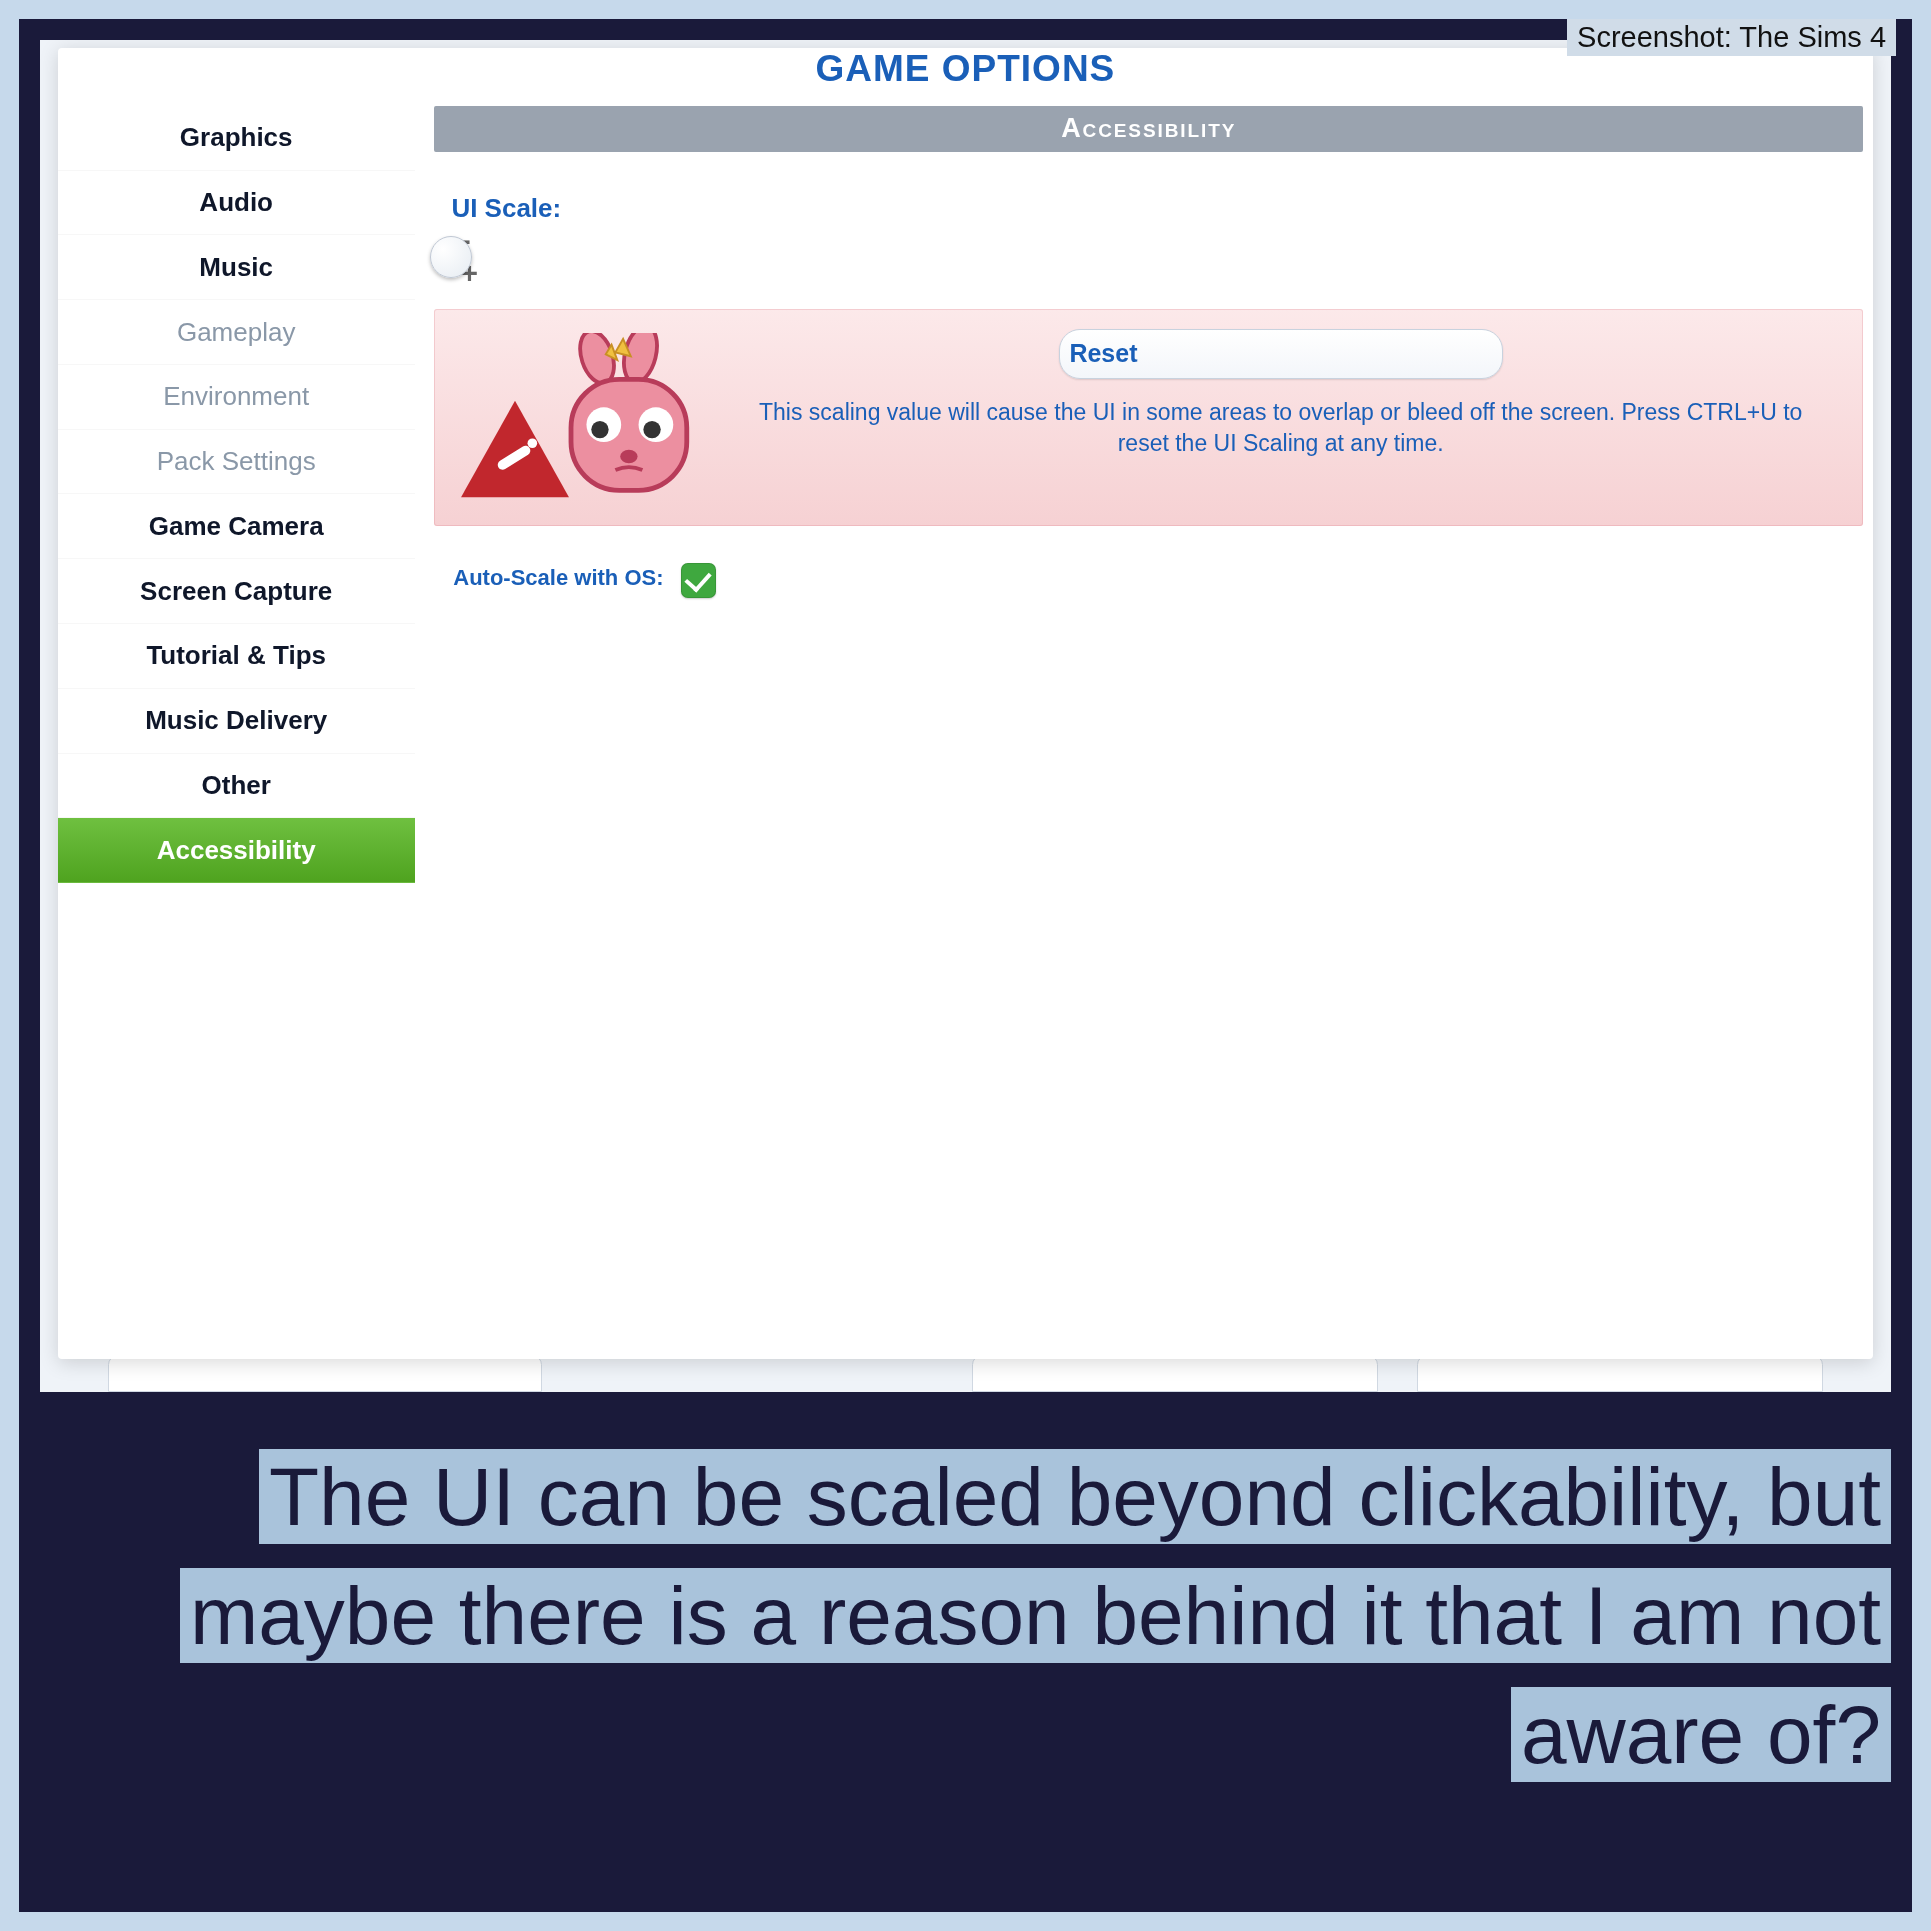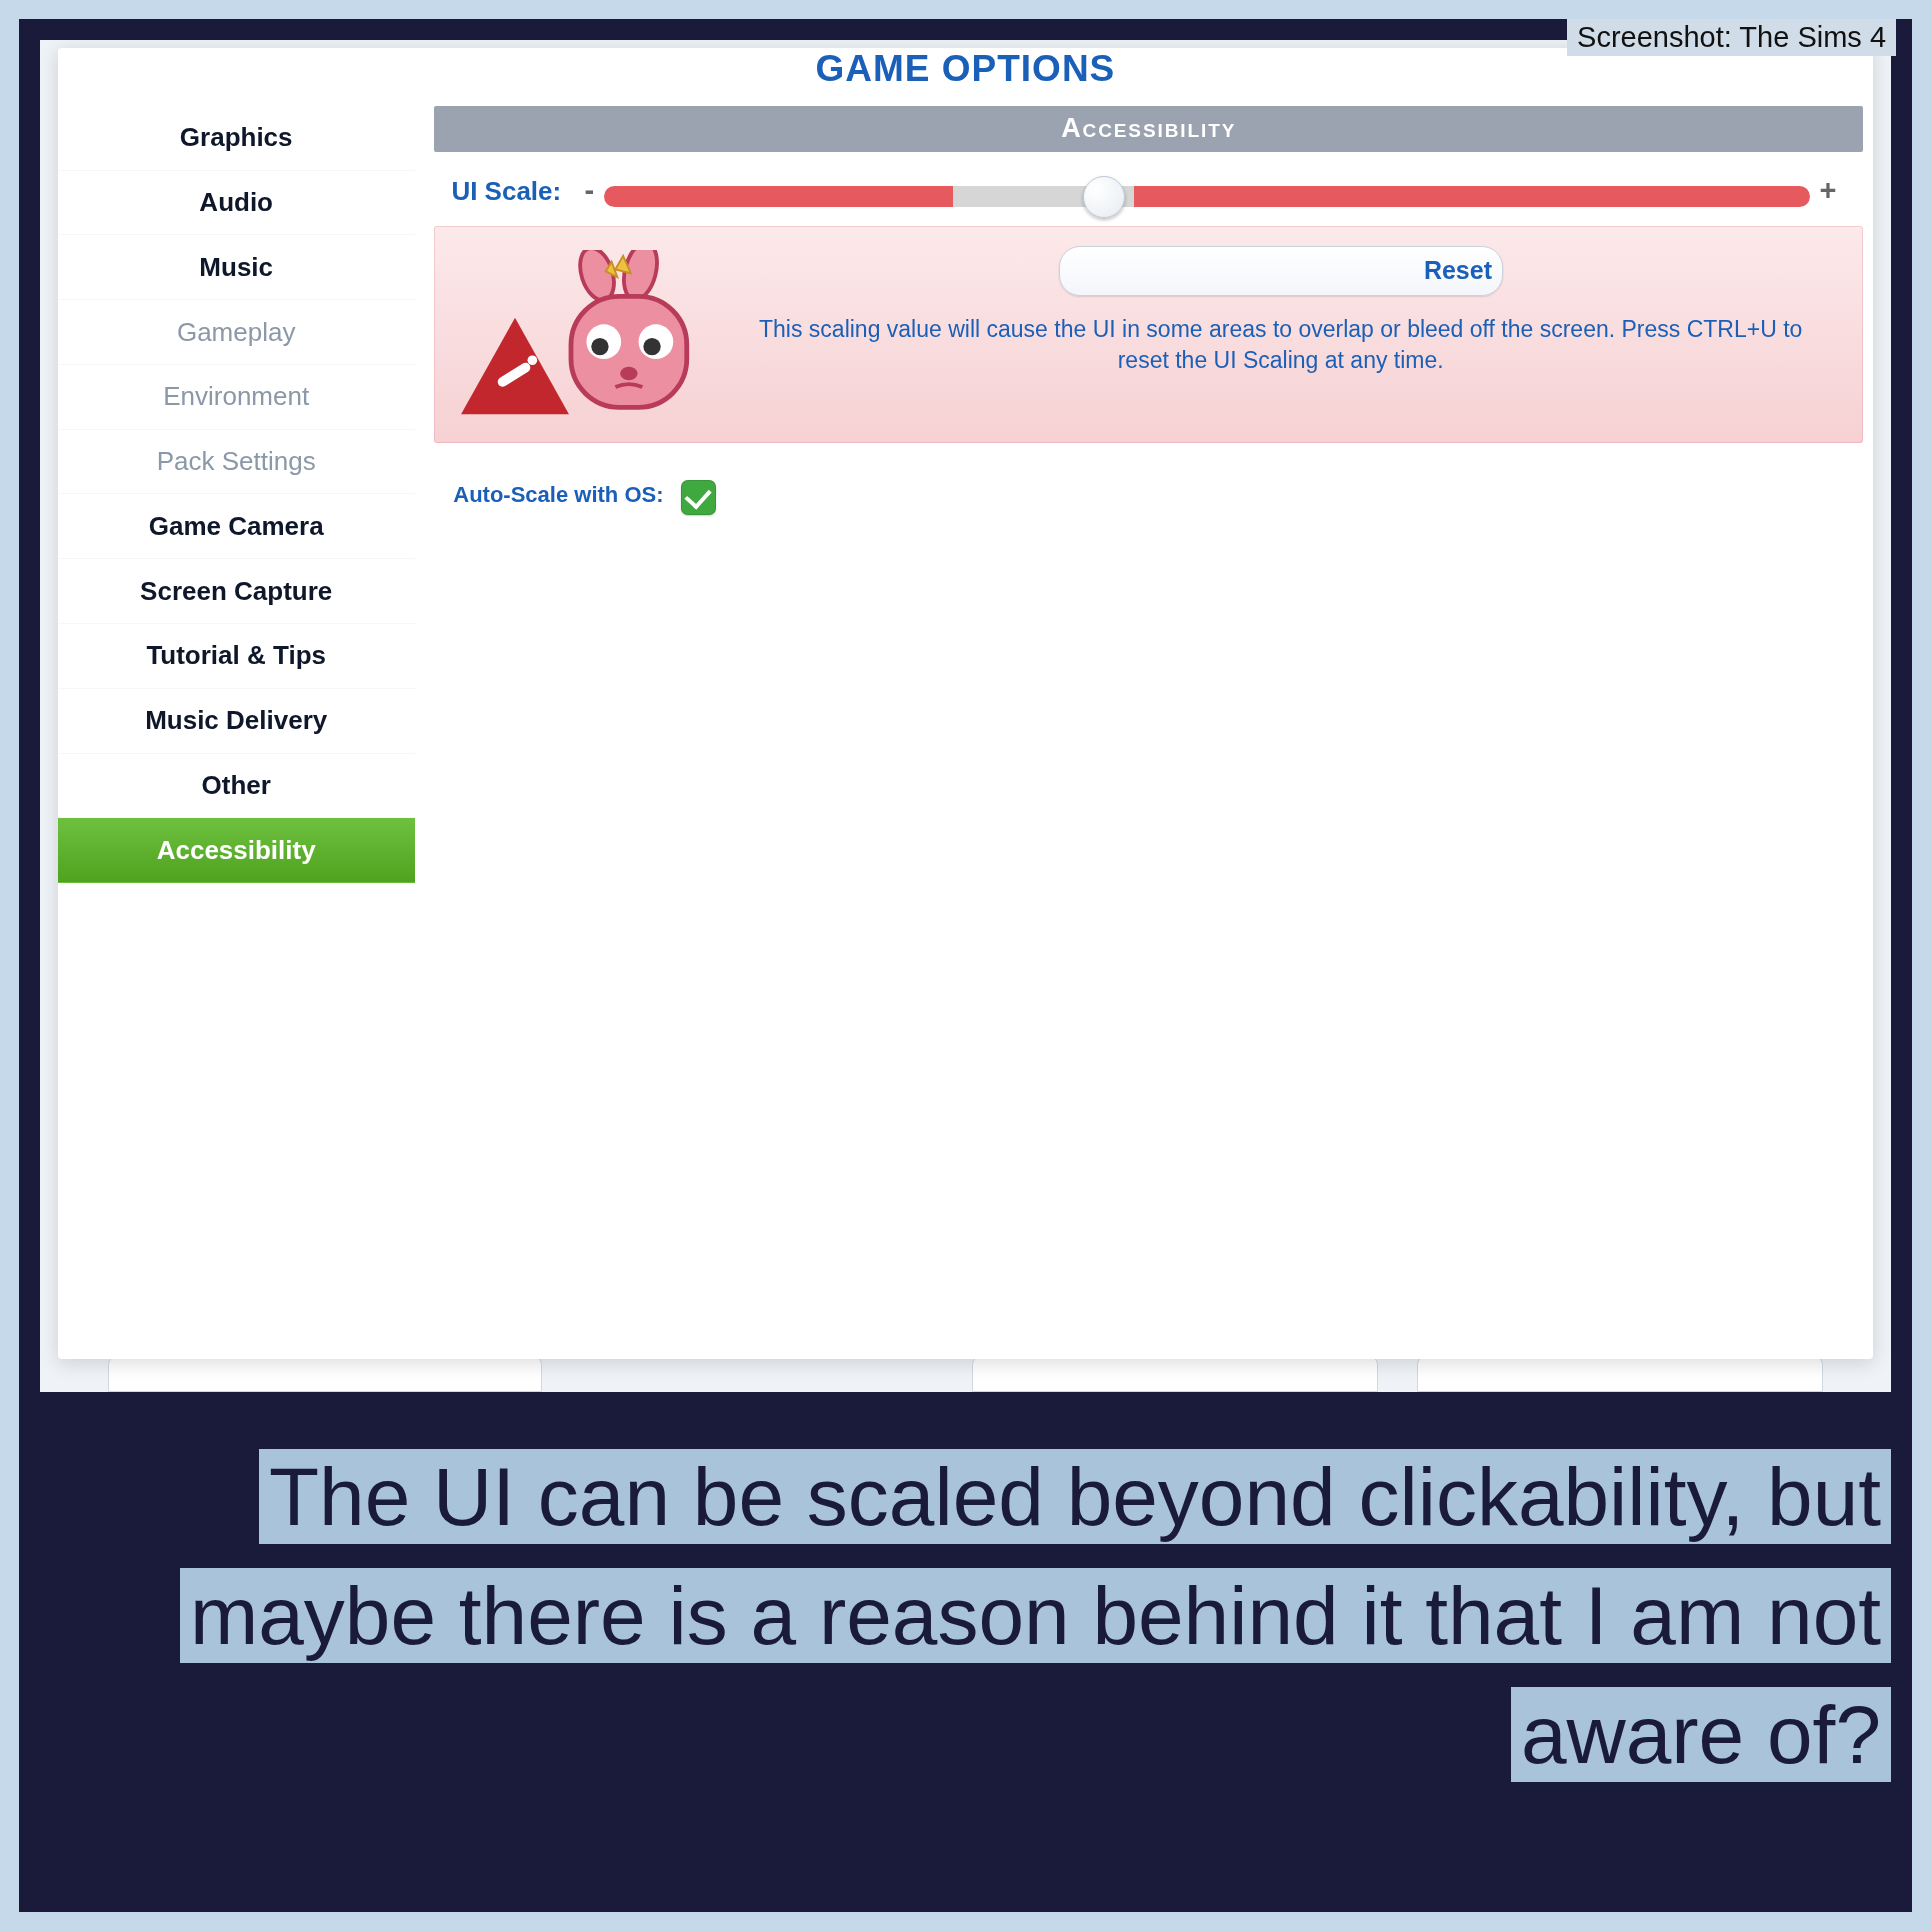--- a/index.html
+++ b/index.html
@@ -94,23 +94,24 @@
   text-align: center;
   font-variant: small-caps;
   letter-spacing: 1.9px;
   font-size: 27px;
   font-weight: 600;
   padding: 7.7px;
   border-radius: 1.9px;
 }
 .slider-row {
   display: flex;
-  align-items: flex-end;
-  margin-top: 22px;
+  align-items: flex-start;
+  margin-top: 41px;
   padding: 0 17.4px;
+  flex-direction: column;
 }
 .slider-label {
   color: #1a5fb8;
   font-weight: 700;
   font-size: 26px;
   margin-right: 13.5px;
   white-space: nowrap;
 }
 .slider-minus, .slider-plus {
   color: #666;
@@ -178,21 +179,21 @@
   display: block;
   margin: 0 auto 17.4px auto;
   width: 444px;
   padding: 9.7px;
   background: linear-gradient(to bottom, #ffffff, #f3f6fa);
   border: 1px solid #c8d2de;
   border-radius: 21px;
   color: #1a5fb8;
   font-weight: 700;
   font-size: 25px;
-  text-align: right;
+  text-align: left;
   box-shadow: 0 1px 1.9px rgba(0,0,0,0.12);
   cursor: pointer;
 }
 .warning-msg {
   color: #1a5fb8;
   font-size: 23px;
   text-align: center;
   line-height: 1.35;
   padding: 0 9.7px;
 }

